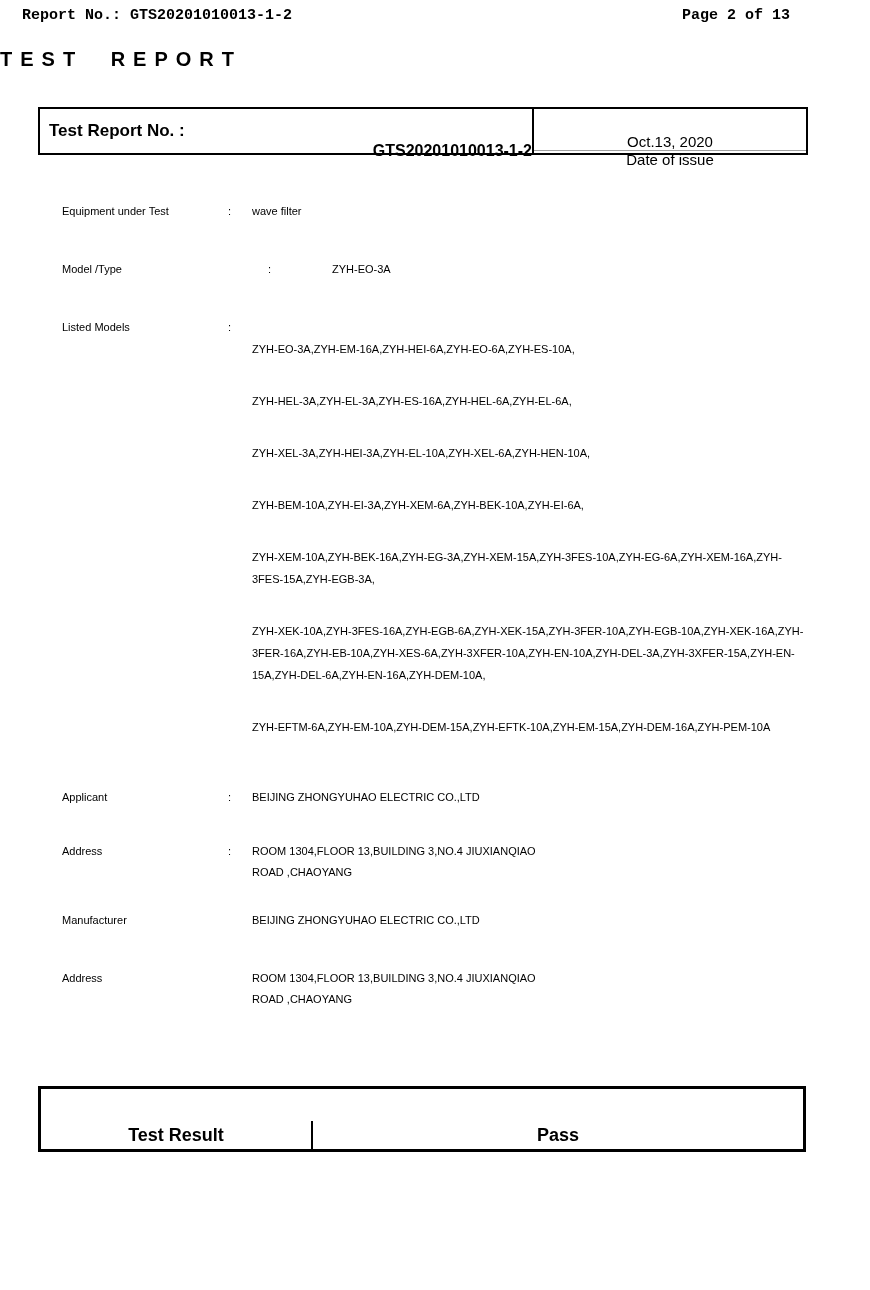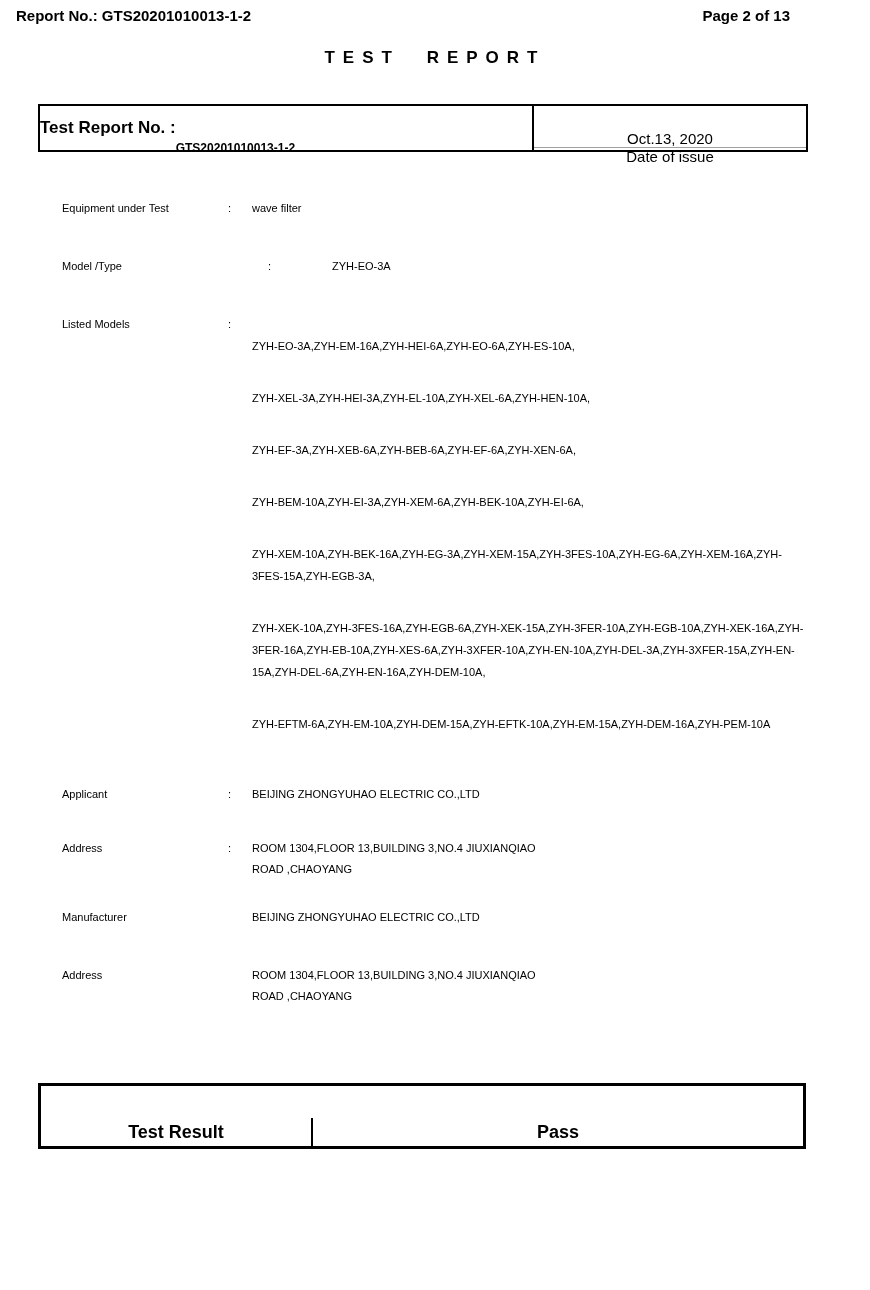--- a/index.html
+++ b/index.html
@@ -7,44 +7,44 @@
     width: 870px; height: 1290px;
     background: #ffffff; color: #000000;
     font-family: "Liberation Sans", sans-serif;
     overflow: hidden;
   }
   .page { padding-top: 7px; }
 
   
   .runhead {
     display: flex; justify-content: space-between;
-    padding: 0 80px 0 16px;
-    font-size: 15px; font-weight: bold;
+    padding: 0 80px 0 22px;
+    font-size: 15px; font-weight: bold; font-family: Liberation Mono, monospace;
   }
 
   
   .doc-title {
-    text-align: center; margin-top: 24px;
-    font-size: 17px; font-weight: bold;
+    margin-top: 24px;
+    font-size: 20px; font-weight: bold;
     letter-spacing: 8px; word-spacing: 14px;
   }
 
   
   .report-table {
     margin: 36px 0 0 38px; width: 770px; height: 48px;
     border: 2px solid #000; box-sizing: border-box;
     display: flex;
   }
   .rt-left {
     width: 494px; box-sizing: border-box;
     border-right: 2px solid #000;
-    display: flex; align-items: center; 
+    display: flex; align-items: center; padding-left: 9px;
   }
   .rt-label { font-size: 17px; font-weight: bold; white-space: nowrap; }
-  .rt-value { flex: 1; text-align: left; font-size: 12px; font-weight: bold; margin-top: 39px; }
+  .rt-value { flex: 1; text-align: right; font-size: 16px; font-weight: bold; margin-top: 39px; }
   .rt-right { flex: 1; display: flex; flex-direction: column; font-size: 15px; }
   .rt-date, .rt-caption {
     flex: 1; display: flex; align-items: center; justify-content: center;
   }
   .rt-date { border-bottom: 1px solid #a0a0a0; margin-top: 24px; }
 
   
   .fields { margin: 46px 0 0 62px; width: 748px; font-size: 11px; }
   .frow { display: flex; align-items: flex-start; }
   .flabel { width: 166px; box-sizing: border-box; padding-right: 34px; line-height: 21px; }
@@ -108,22 +108,22 @@
       <div class="flabel">Model /Type</div>
       <div class="fsep">:</div>
       <div class="fvalue">ZYH-EO-3A</div>
     </div>
 
     <div class="frow mb-listed">
       <div class="flabel">Listed Models</div>
       <div class="fsep">:</div>
       <div class="fvalue">
         <div class="mpara">ZYH-EO-3A,ZYH-EM-16A,ZYH-HEI-6A,ZYH-EO-6A,ZYH-ES-10A,</div>
+        <div class="mpara">ZYH-HEL-3A,ZYH-EL-3A,ZYH-ES-16A,ZYH-HEL-6A,ZYH-EL-6A,</div>
         <div class="mpara">ZYH-XEL-3A,ZYH-HEI-3A,ZYH-EL-10A,ZYH-XEL-6A,ZYH-HEN-10A,</div>
-        <div class="mpara">ZYH-EF-3A,ZYH-XEB-6A,ZYH-BEB-6A,ZYH-EF-6A,ZYH-XEN-6A,</div>
         <div class="mpara">ZYH-BEM-10A,ZYH-EI-3A,ZYH-XEM-6A,ZYH-BEK-10A,ZYH-EI-6A,</div>
         <div class="mpara">ZYH-XEM-10A,ZYH-BEK-16A,ZYH-EG-3A,ZYH-XEM-15A,ZYH-3FES-10A,ZYH-EG-6A,ZYH-XEM-16A,ZYH-3FES-15A,ZYH-EGB-3A,</div>
         <div class="mpara">ZYH-XEK-10A,ZYH-3FES-16A,ZYH-EGB-6A,ZYH-XEK-15A,ZYH-3FER-10A,ZYH-EGB-10A,ZYH-XEK-16A,ZYH-3FER-16A,ZYH-EB-10A,ZYH-XES-6A,ZYH-3XFER-10A,ZYH-EN-10A,ZYH-DEL-3A,ZYH-3XFER-15A,ZYH-EN-15A,ZYH-DEL-6A,ZYH-EN-16A,ZYH-DEM-10A,</div>
         <div class="mpara">ZYH-EFTM-6A,ZYH-EM-10A,ZYH-DEM-15A,ZYH-EFTK-10A,ZYH-EM-15A,ZYH-DEM-16A,ZYH-PEM-10A</div>
       </div>
     </div>
 
     <div class="frow mb-applicant">
       <div class="flabel bold">Applicant</div>
       <div class="fsep">:</div>

